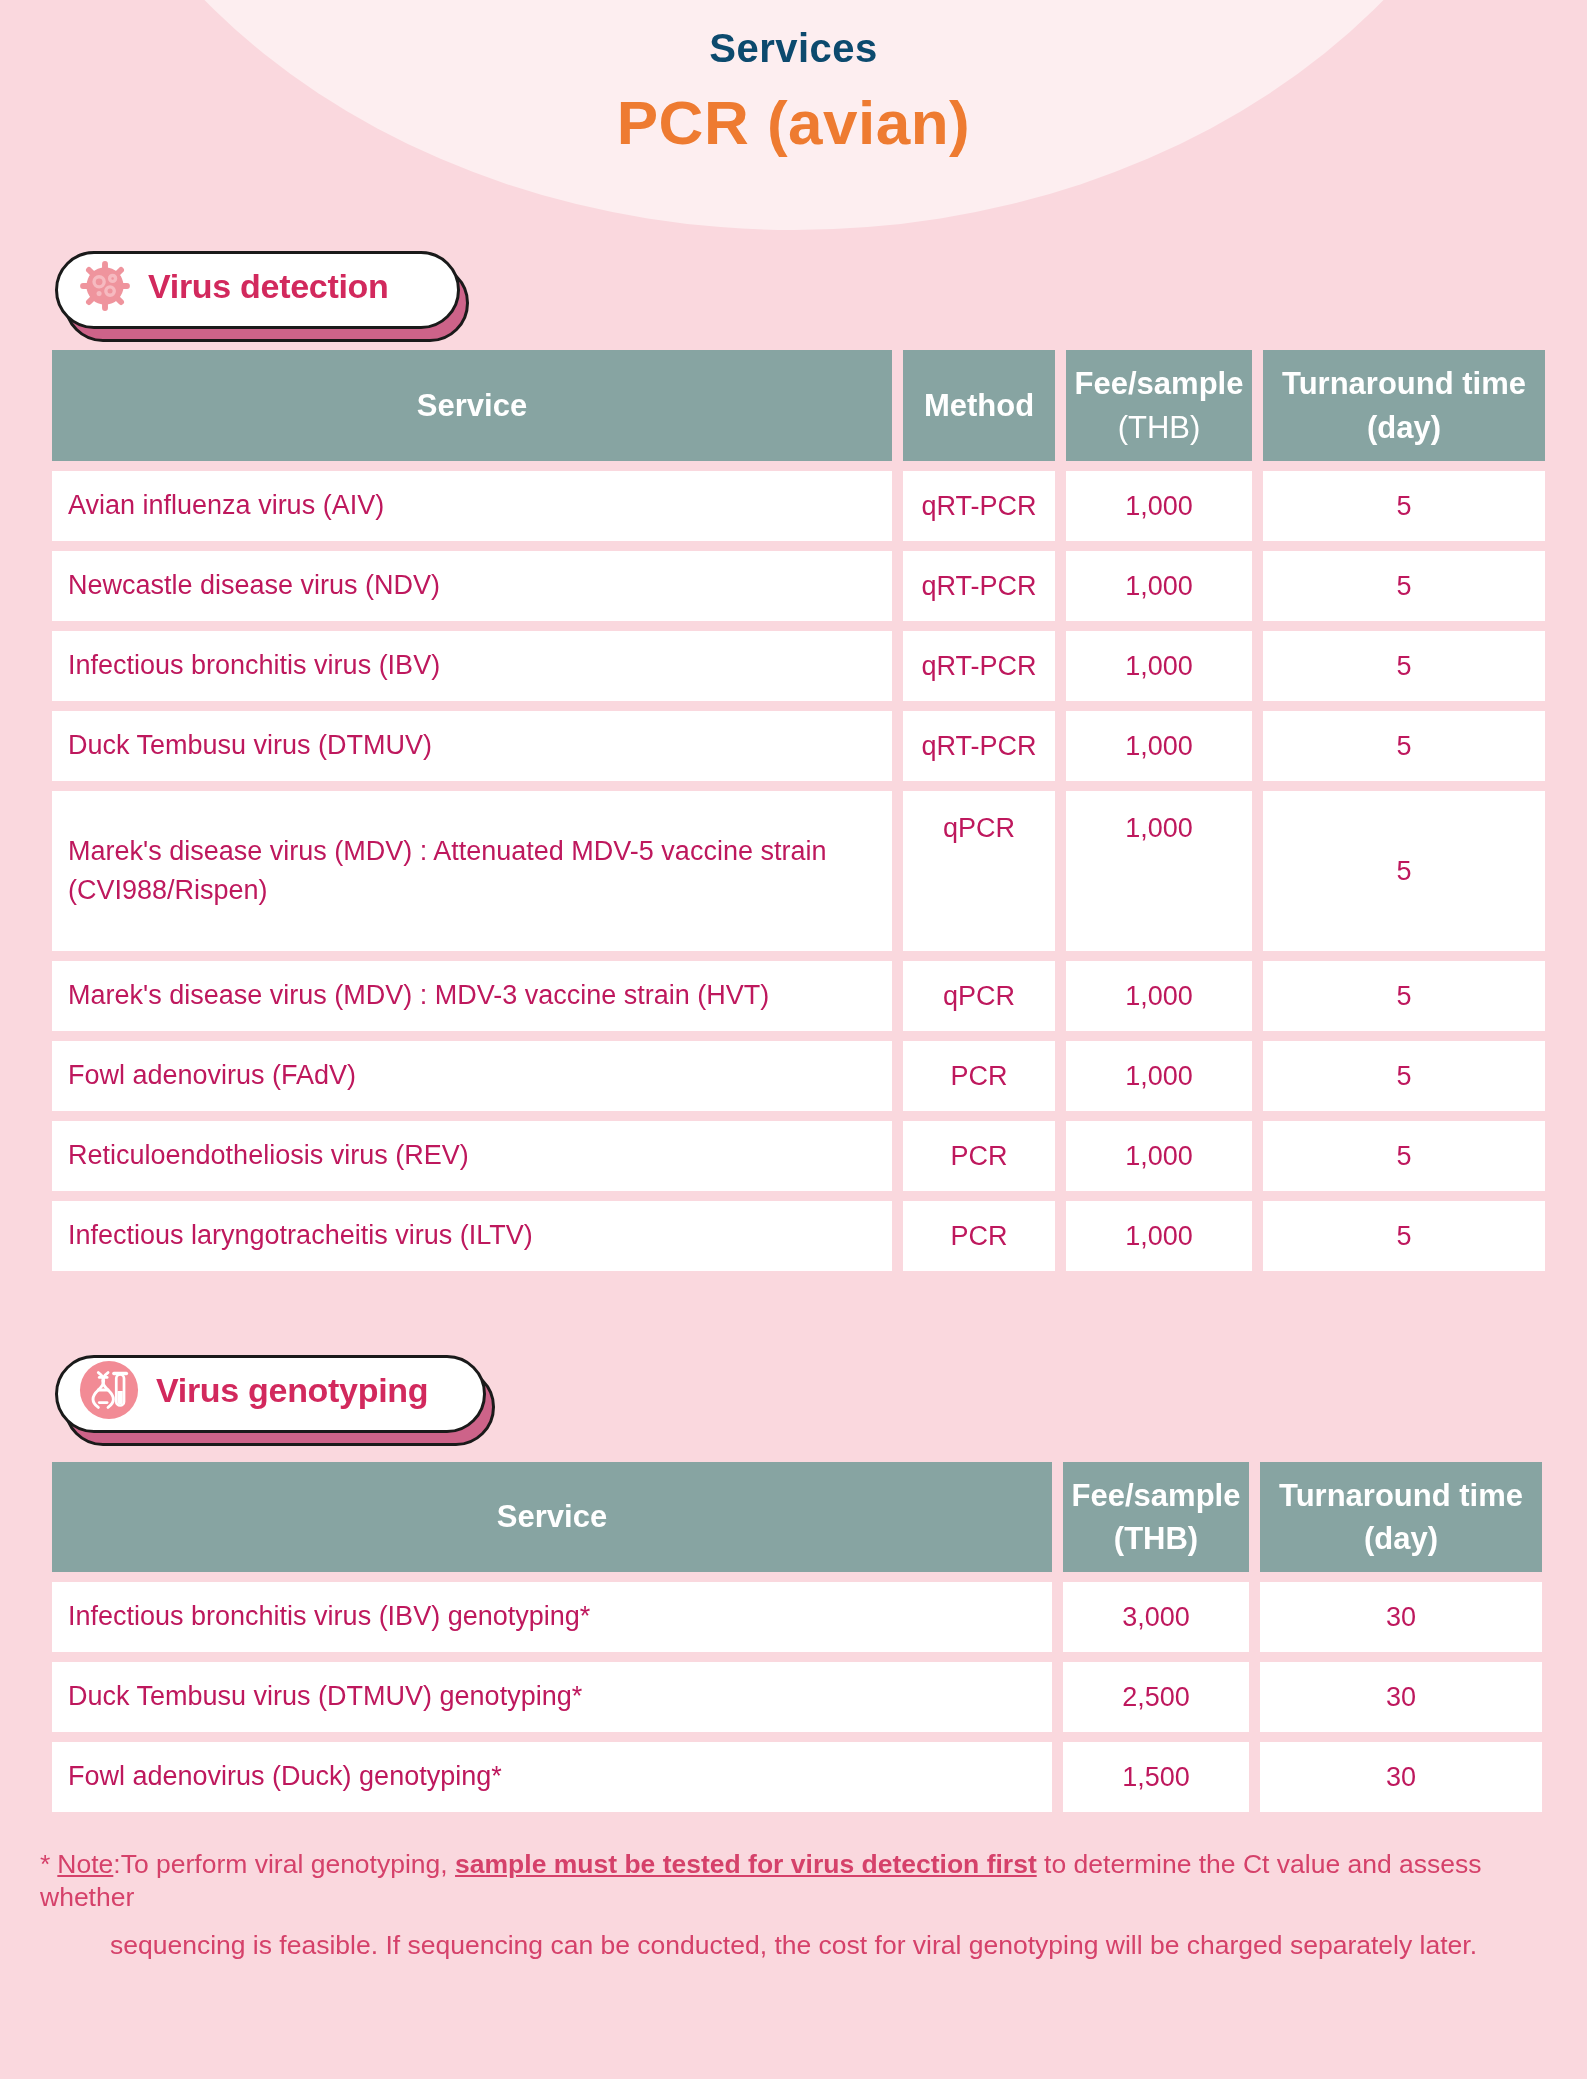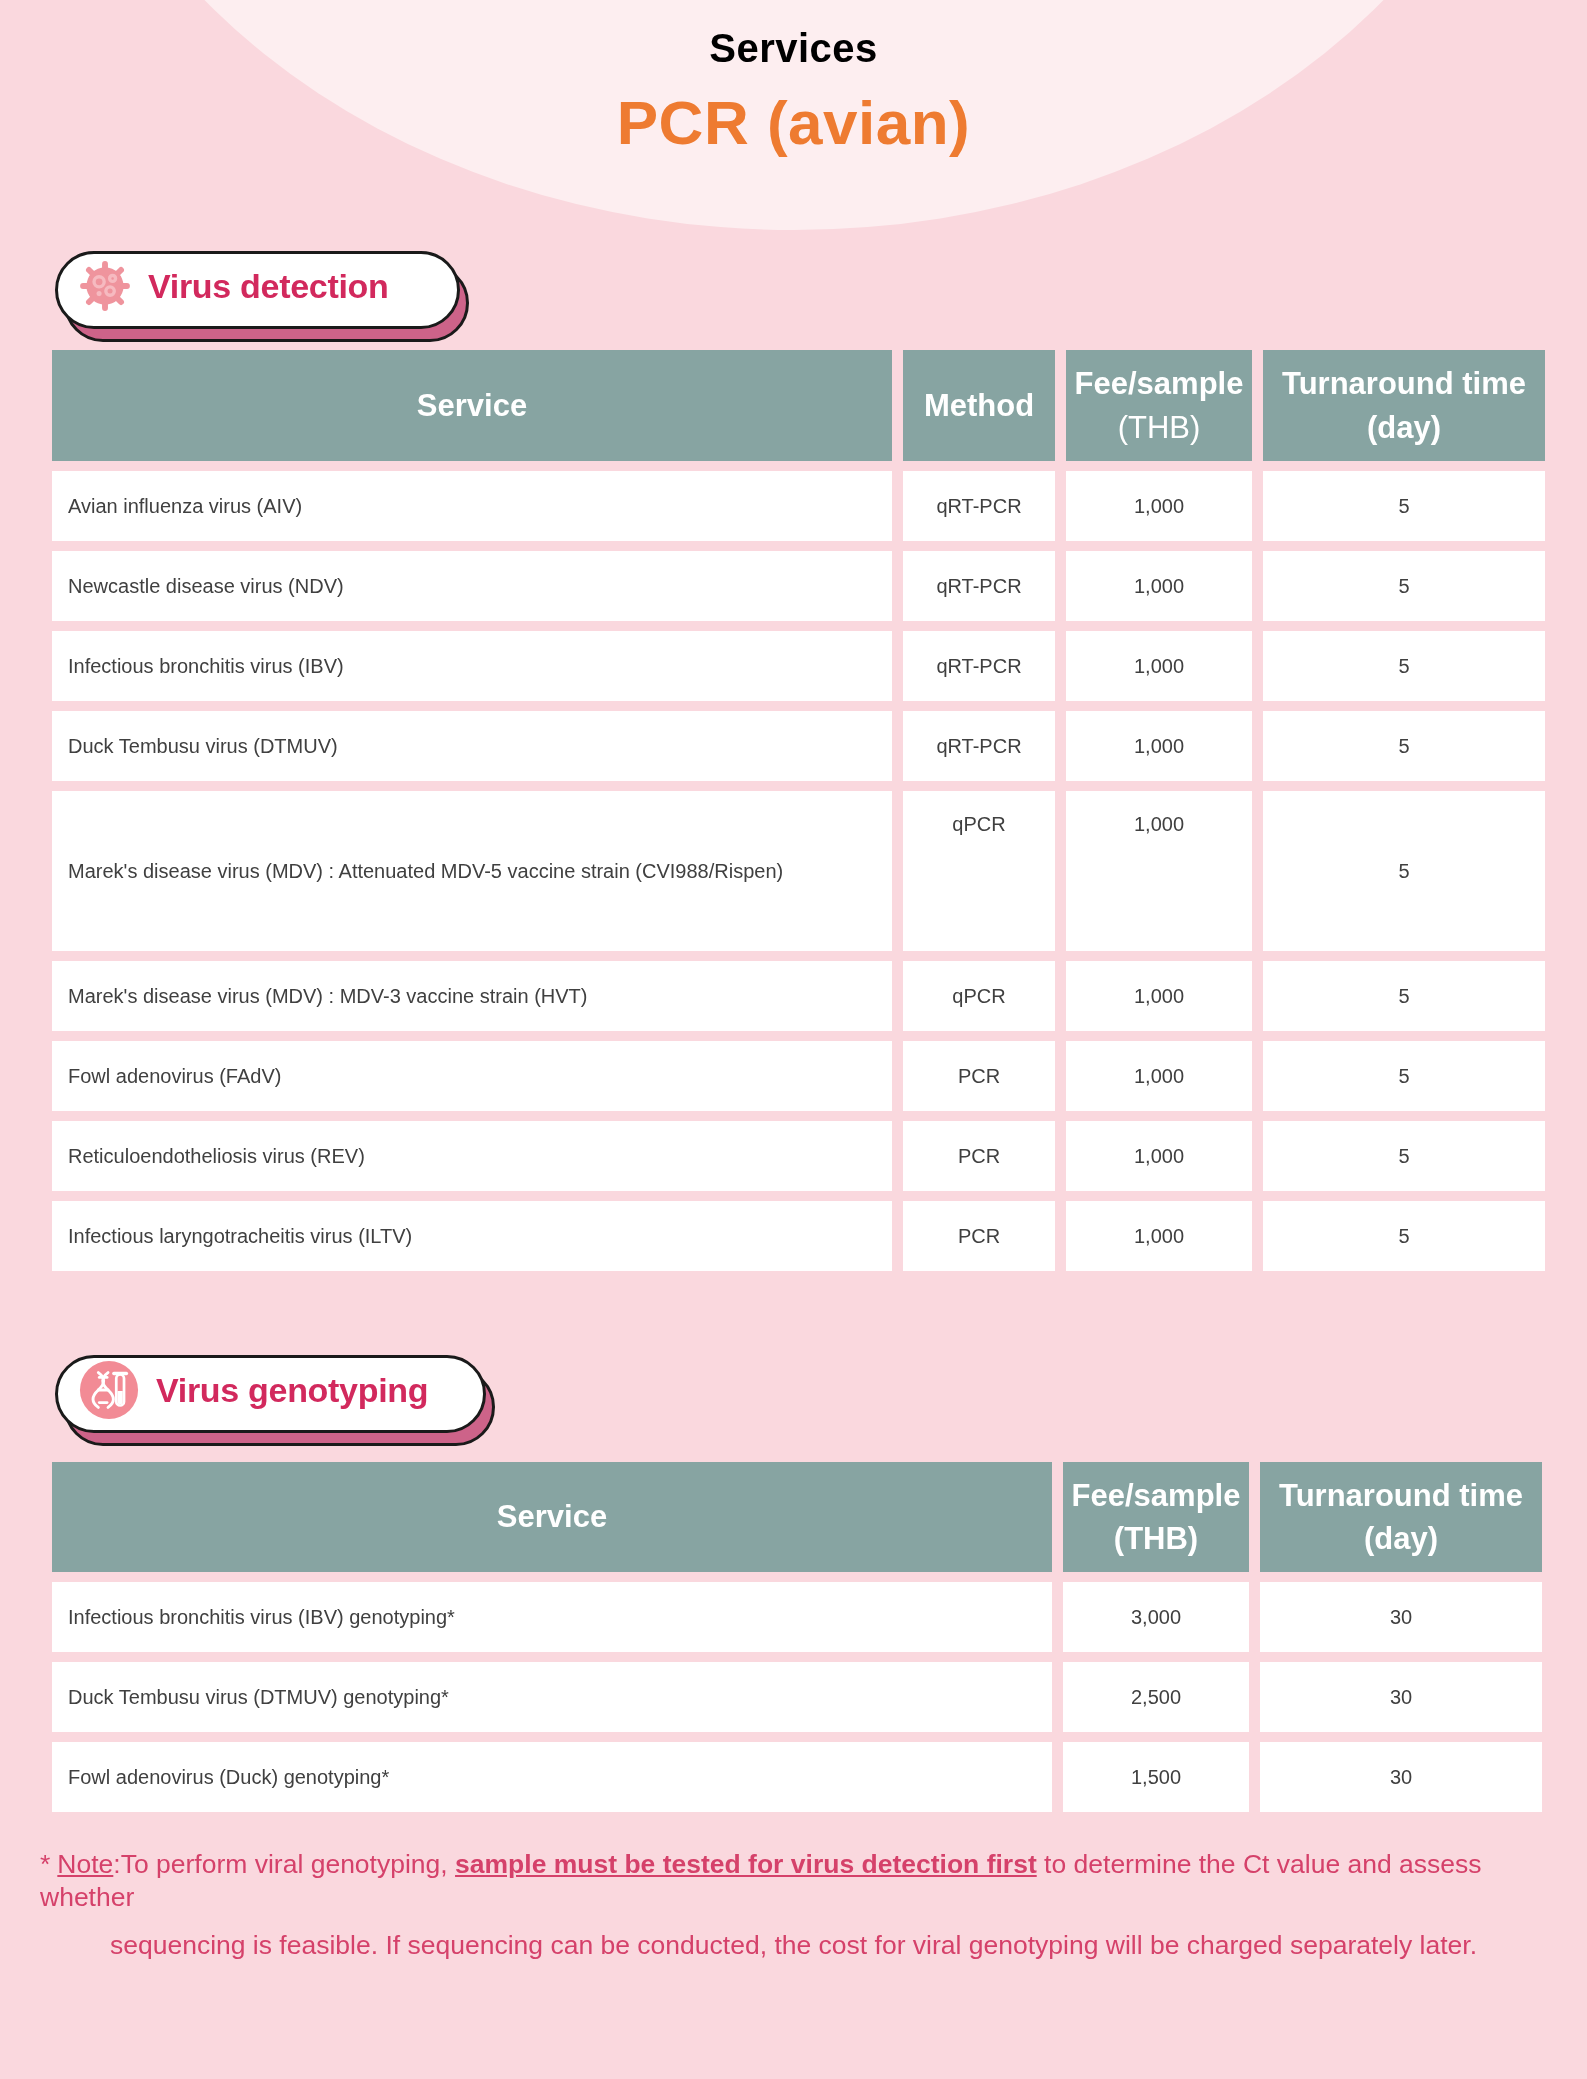--- a/index.html
+++ b/index.html
@@ -10,21 +10,21 @@
     font-family:"Liberation Sans", sans-serif; color:#1b1b1b;
   }
   .ellipse {
     position:absolute; left:44px; top:-975px; width:1500px; height:1205px;
     border-radius:50%; background:#fdeef0;
   }
   .page > .content { position:relative; }
 
   
   .titles { text-align:center; padding-top:26px; }
-  .title-small { font-size:40px; font-weight:bold; color:#000000; letter-spacing:.5px; }
+  .title-small { font-size:40px; font-weight:bold; color:#0c4a6e; letter-spacing:.5px; }
   .title-large { margin-top:16px; font-size:62px; font-weight:bold; color:#ee7b31; letter-spacing:.5px; }
 
   
   .badge { position:relative; height:78px; margin-left:55px; }
   .sec-detection .badge { width:405px; margin-top:93px; }
   .sec-genotyping .badge { width:431px; }
   .badge-shadow {
     position:absolute; left:9px; top:13px; width:100%; height:100%;
     background:#cd6389; border:3px solid #1a1a1a; border-radius:44px; box-sizing:border-box;
   }
@@ -37,21 +37,21 @@
   .badge-icon { flex:0 0 auto; display:block; }
 
   
   table { border-collapse:separate; border-spacing:11px 10px; table-layout:fixed; margin-left:41px; }
   th {
     background:#87a4a2; color:#ffffff; font-size:31px; font-weight:bold;
     text-align:center; vertical-align:middle; line-height:1.4; padding:0 6px;
   }
   th .sub { display:block; font-weight:normal; }
   th .sub-bold { display:block; font-weight:bold; }
-  td { background:#ffffff; font-size:20px; color:#404040; height:68px; text-align:center; vertical-align:middle; }
+  td { background:#ffffff; font-size:27px; color:#be185d; height:68px; text-align:center; vertical-align:middle; }
   td.service { text-align:left; padding:0 18px 0 16px; line-height:1.45; }
   .t1 { width:1515px; margin-top:11px; }
   .t1 th { height:111px; }
   .t2 { width:1512px; margin-top:19px; }
   .t2 th { height:110px; }
   tr.tall td { height:137px; }
   tr.tall td.vtop { vertical-align:top; padding-top:22px; }
 
   .sec-genotyping { margin-top:74px; }
   .sec-genotyping .badge { margin-top:0; }

